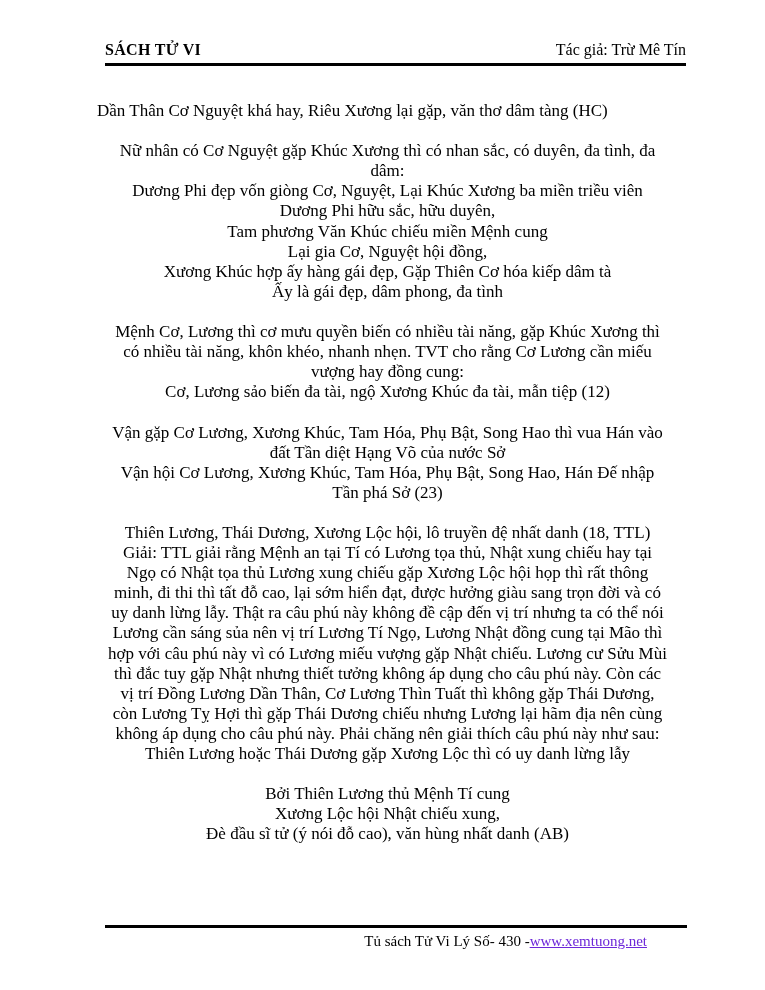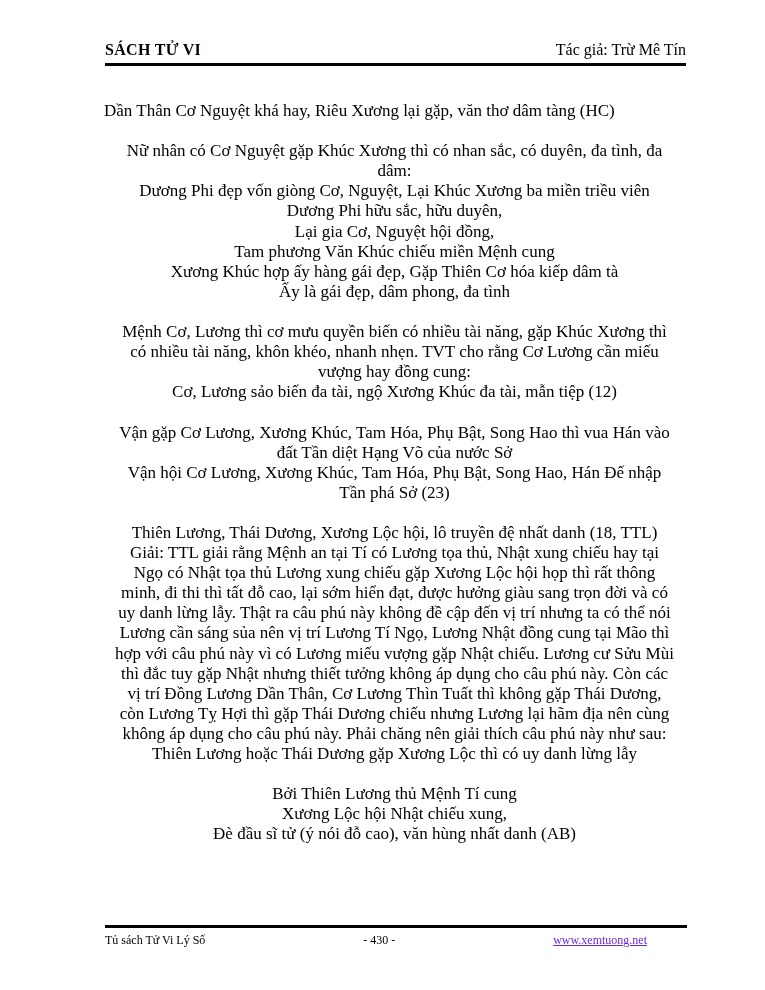--- a/index.html
+++ b/index.html
@@ -20,38 +20,38 @@
     border-bottom: 3px solid #000000;
     padding-bottom: 4px;
     display: flex;
     justify-content: space-between;
     align-items: baseline;
     font-size: 16px;
   }
   .header-left { font-weight: bold; letter-spacing: 0.3px; }
   .body-text {
     position: absolute;
-    left: 104px;
+    left: 97px;
     top: 101px;
     width: 581px;
     font-size: 17px;
     line-height: 20.1px;
   }
   .block + .block { margin-top: 20.1px; text-align: center; }
   .line { white-space: nowrap; }
   .footer {
     position: absolute;
     left: 105px;
     top: 925px;
     width: 582px;
     border-top: 3px solid #000000;
     padding-top: 5px;
-    font-size: 12px;
+    font-size: 15px;
     display: flex;
-    justify-content: space-between;
+    justify-content: flex-end;
     align-items: baseline;
   }
   .footer-link { text-decoration: underline; margin-right: 40px; cursor: pointer; }
 </style>
 </head>
 <body>
 
 <div class="page">
 
   <div class="header">
@@ -61,22 +61,22 @@
 
   <div class="body-text">
       <div class="block">
         <div class="line">Dần Thân Cơ Nguyệt khá hay, Riêu Xương lại gặp, văn thơ dâm tàng (HC)</div>
       </div>
       <div class="block">
         <div class="line">Nữ nhân có Cơ Nguyệt gặp Khúc Xương thì có nhan sắc, có duyên, đa tình, đa</div>
         <div class="line">dâm:</div>
         <div class="line">Dương Phi đẹp vốn giòng Cơ, Nguyệt, Lại Khúc Xương ba miền triều viên</div>
         <div class="line">Dương Phi hữu sắc, hữu duyên,</div>
+        <div class="line">Tam phương Văn Khúc chiếu miền Mệnh cung</div>
         <div class="line">Lại gia Cơ, Nguyệt hội đồng,</div>
-        <div class="line">Tam phương Văn Khúc chiếu miền Mệnh cung</div>
         <div class="line">Xương Khúc hợp ấy hàng gái đẹp, Gặp Thiên Cơ hóa kiếp dâm tà</div>
         <div class="line">Ấy là gái đẹp, dâm phong, đa tình</div>
       </div>
       <div class="block">
         <div class="line">Mệnh Cơ, Lương thì cơ mưu quyền biến có nhiều tài năng, gặp Khúc Xương thì</div>
         <div class="line">có nhiều tài năng, khôn khéo, nhanh nhẹn. TVT cho rằng Cơ Lương cần miếu</div>
         <div class="line">vượng hay đồng cung:</div>
         <div class="line">Cơ, Lương sảo biến đa tài, ngộ Xương Khúc đa tài, mẫn tiệp (12)</div>
       </div>
       <div class="block">

